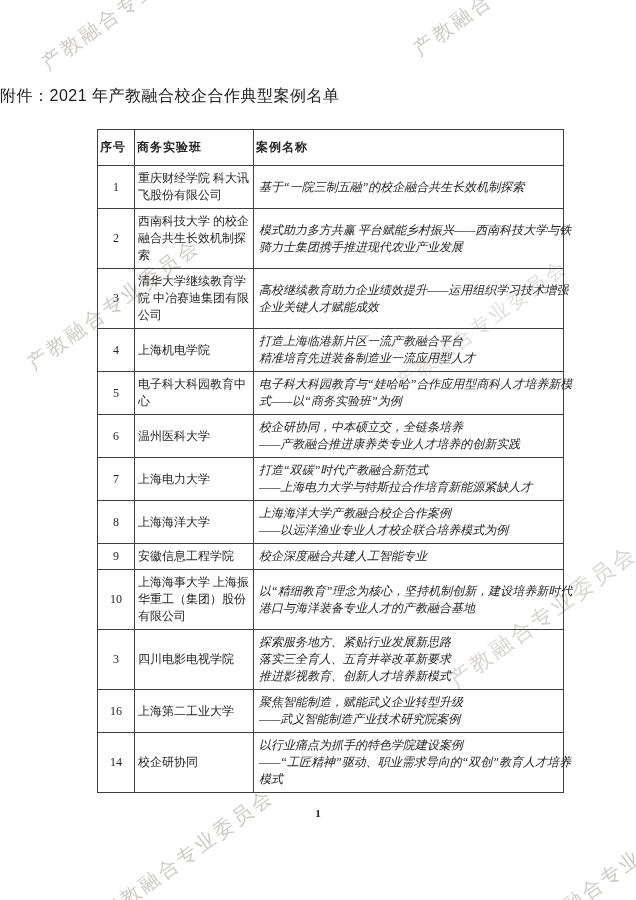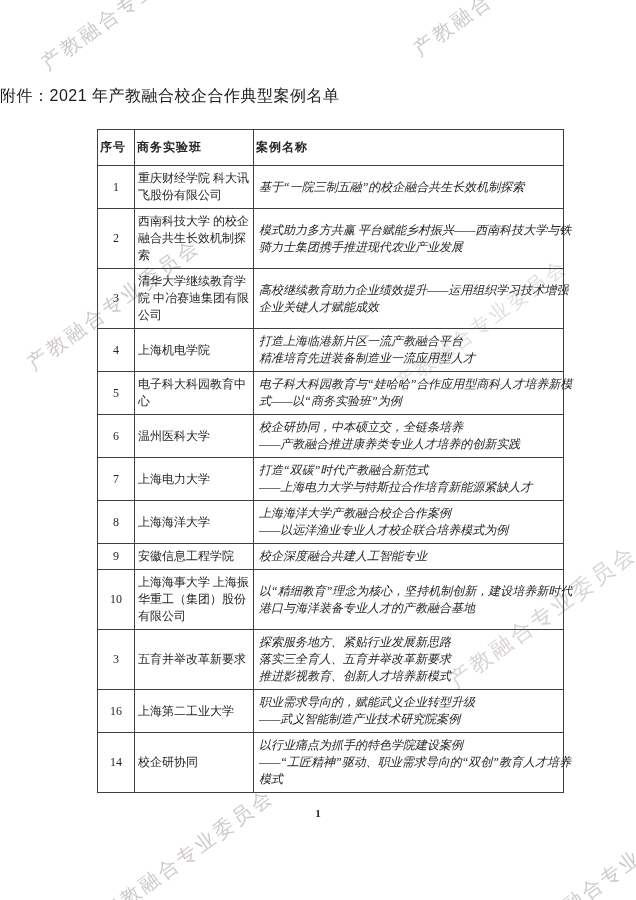--- a/index.html
+++ b/index.html
@@ -199,34 +199,34 @@
   <tr>
     <td class="no-cell">10</td>
     <td class="unit-cell">上海海事大学 上海振华重工（集团）股份有限公司</td>
     <td class="case-cell">
       <div class="case-inner">以“精细教育”理念为核心，坚持机制创新，建设培养新时代港口与海洋装备专业人才的产教融合基地</div>
     </td>
   </tr>
 
   <tr>
     <td class="no-cell">3</td>
-    <td class="unit-cell">五育并举改革新要求</td>
+    <td class="unit-cell">四川电影电视学院</td>
     <td class="case-cell">
       <div class="case-inner">探索服务地方、紧贴行业发展新思路
 落实三全育人、五育并举改革新要求
 推进影视教育、创新人才培养新模式</div>
     </td>
   </tr>
 
 
   <tr>
     <td class="no-cell">16</td>
     <td class="unit-cell">上海第二工业大学</td>
     <td class="case-cell">
-      <div class="case-inner">职业需求导向的，赋能武义企业转型升级
+      <div class="case-inner">聚焦智能制造，赋能武义企业转型升级
 ——武义智能制造产业技术研究院案例</div>
     </td>
   </tr>
 
   <tr>
     <td class="no-cell">14</td>
     <td class="unit-cell">校企研协同</td>
     <td class="case-cell">
       <div class="case-inner">以行业痛点为抓手的特色学院建设案例
 ——“工匠精神”驱动、职业需求导向的“双创”教育人才培养模式</div>

